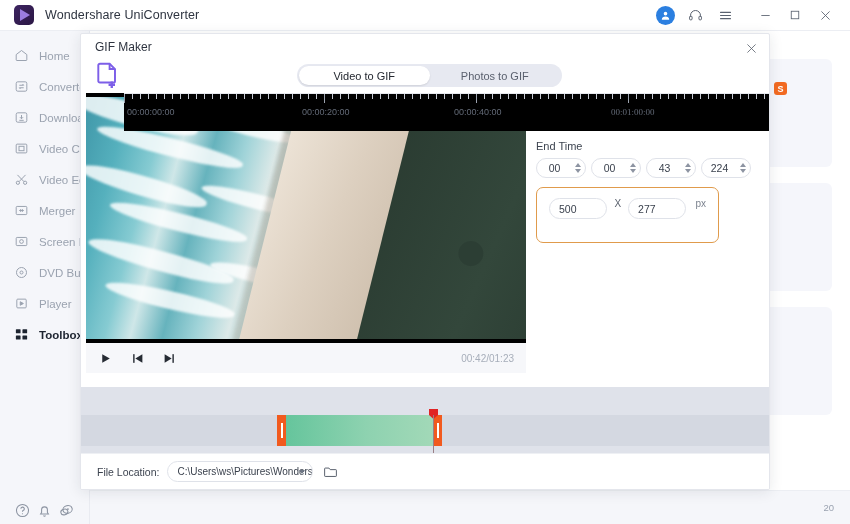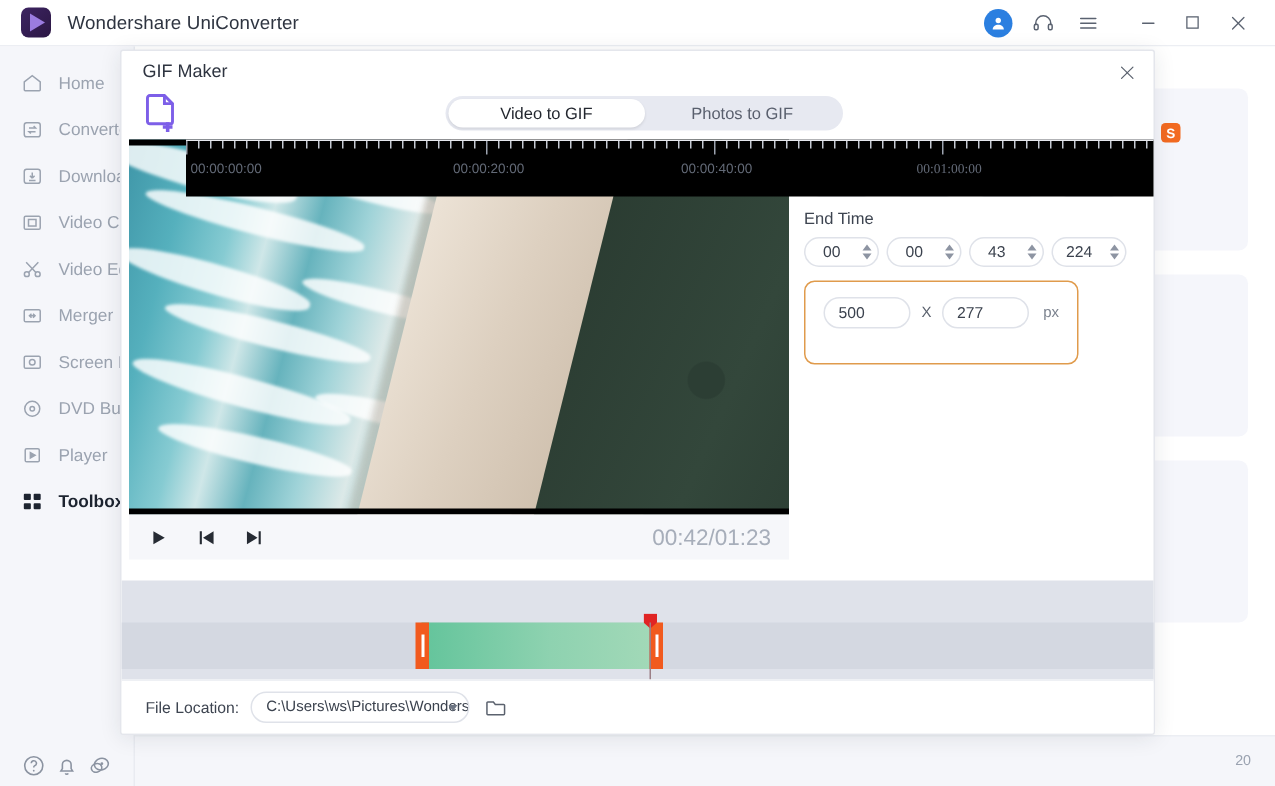--- a/index.html
+++ b/index.html
@@ -221,21 +221,21 @@
     background: #f6f7fa;
     display: flex; align-items: center;
   }
   .pc-btn {
     width: 26px; height: 26px; margin-left: 6px;
     display: flex; align-items: center; justify-content: center;
     color: #262b33;
   }
   .pc-time {
     margin-left: auto; margin-right: 12px;
-    font-size: 15px; color: #a7aeba;
+    font-size: 10px; color: #a7aeba;
   }
 
   
   .settings {
     position: absolute; left: 455px; top: 59px; width: 225px;
   }
   .s-label { font-size: 11px; color: #3d4450; margin-bottom: 6px; }
   .spin-row { display: flex; align-items: center; gap: 5px; margin-bottom: 9px; }
   .spin {
     display: flex; align-items: center;
@@ -257,21 +257,21 @@
     border-right: 3.5px solid transparent;
   }
   .caret-up { border-bottom: 4px solid currentColor; }
   .caret-dn { border-top: 4px solid currentColor; }
 
   .out-box {
     margin-top: 8px; width: 183px;
     border: 1.5px solid #e09b4c; border-radius: 7px;
     padding: 10px 12px 12px 12px;
   }
-  .size-row { display: flex; align-items: center; gap: 7px; margin-bottom: 11px; }
+  .size-row { display: flex; gap: 7px; margin-bottom: 11px; }
   .pill {
     width: 63px; height: 21px;
     border: 1px solid #dfe2e9; border-radius: 11px;
     background: #fff;
     display: flex; align-items: center; padding-left: 9px;
     font-size: 10.5px; color: #3b424e;
   }
   .xmark { font-size: 10px; color: #5b626e; }
   .pxlab { font-size: 10px; color: #7c838f; margin-left: 2px; }
   .fr-row { display: flex; align-items: center; gap: 7px; }

